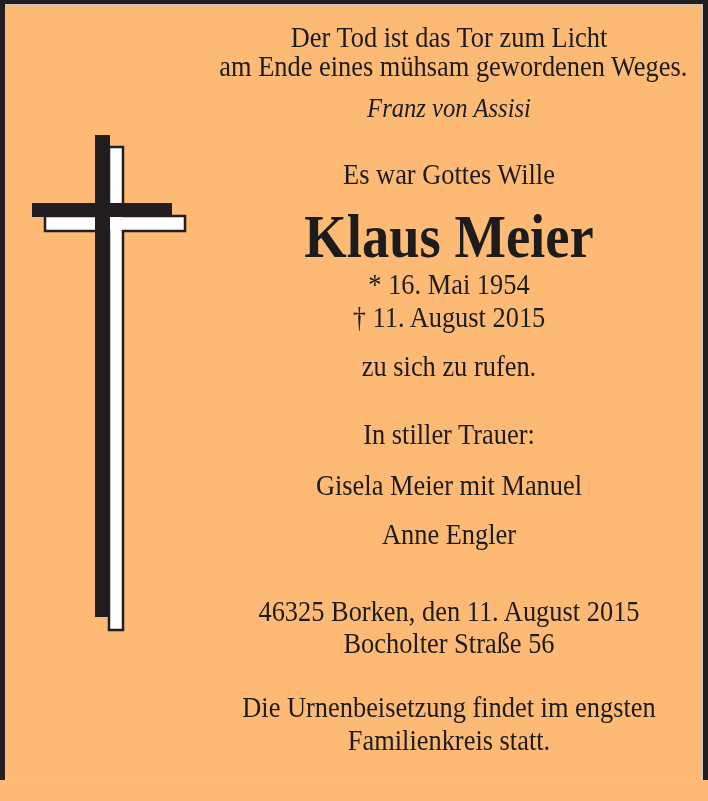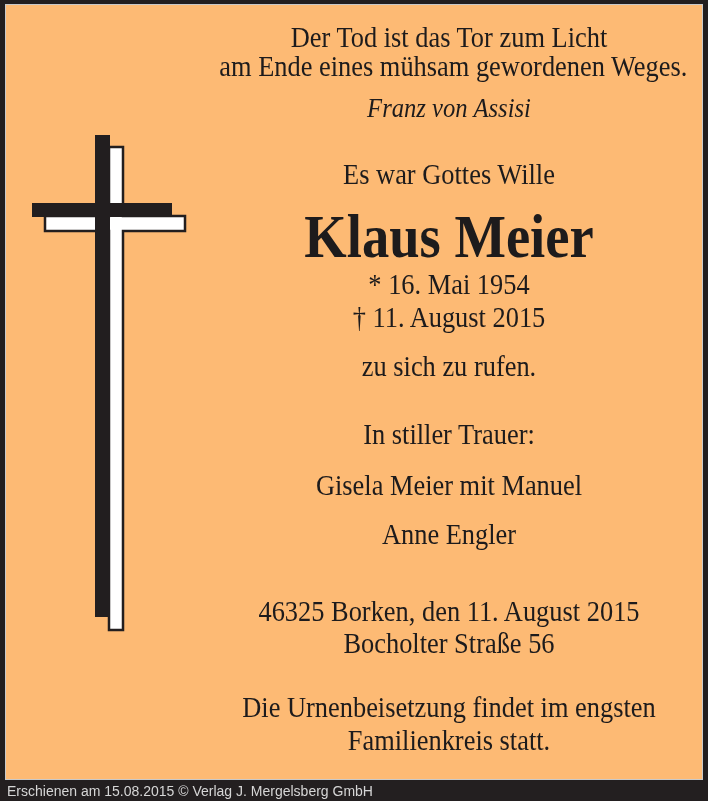--- a/index.html
+++ b/index.html
@@ -107,17 +107,14 @@
   <div class="tline mourn-head">In stiller Trauer:</div>
 
   <div class="tline mourner-1">Gisela Meier mit Manuel</div>
 
   <div class="tline mourner-2">Anne Engler</div>
 
   <div class="tline place-block"><span>46325 Borken, den 11. August 2015</span><br><span>Bocholter Straße 56</span></div>
 
   <div class="tline funeral-block"><span>Die Urnenbeisetzung findet im engsten</span><br><span>Familienkreis statt.</span></div>
 
-  <div class="footer-bar">
-    <span>Erschienen am 15.08.2015 © Verlag J. Mergelsberg GmbH</span>
-  </div>
 
 </div>
 
 </body></html>

